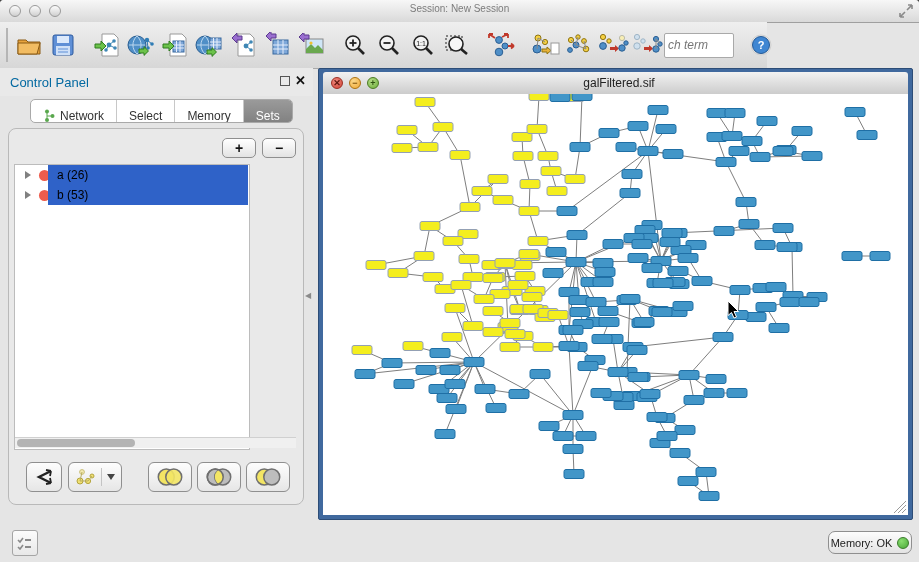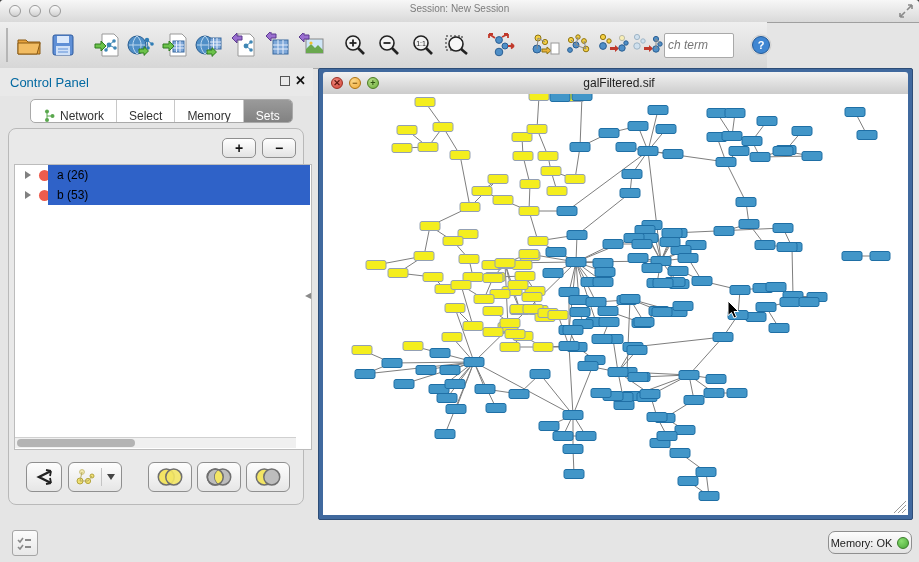--- a/index.html
+++ b/index.html
@@ -36,21 +36,21 @@
   .tab{display:flex;align-items:center;padding:16px 12px;font-size:12px;color:#333;
     border-right:1px solid #c8c8c8;white-space:nowrap;}
   .tab:last-child{border-right:none;}
   .tab.selected{background:linear-gradient(#9a9a9a,#777);color:#fff;}
   .tab .net-glyph{margin-right:5px;}
   .sets-box{position:absolute;left:8px;top:128px;width:296px;height:377px;
     border:1px solid #b9b9b9;border-radius:8px;background:#e9e9e9;box-sizing:border-box;}
   .pm-btn{position:absolute;width:34px;height:20px;border:1px solid #8f8f8f;border-radius:5px;
     background:linear-gradient(#fff,#e3e3e3);font-weight:bold;font-size:14px;line-height:17px;
     text-align:center;color:#111;box-sizing:border-box;}
-  .sets-list{position:absolute;left:14px;top:164px;width:298px;height:286px;
+  .sets-list{position:absolute;left:14px;top:164px;width:236px;height:286px;
     background:#fff;border:1px solid #bcbcbc;box-sizing:border-box;}
   .set-row{position:relative;height:20px;display:flex;align-items:center;}
   .row-expander{width:0;height:0;border-left:6px solid #808080;border-top:4px solid transparent;
     border-bottom:4px solid transparent;margin-left:10px;}
   .row-dot{width:11px;height:11px;border-radius:50%;background:#ee5c4c;margin-left:8px;}
   .row-sel{position:absolute;left:33px;right:1px;top:0;bottom:0;background:#2f62c8;}
   .row-label{position:relative;margin-left:7px;color:#000;}
   .hscroll{position:absolute;left:15px;top:437px;width:281px;height:10px;background:#f0f0f0;
     border-top:1px solid #d0d0d0;}
   .hthumb{position:absolute;left:2px;top:1px;width:118px;height:8px;border-radius:4px;background:#b4b4b4;}

